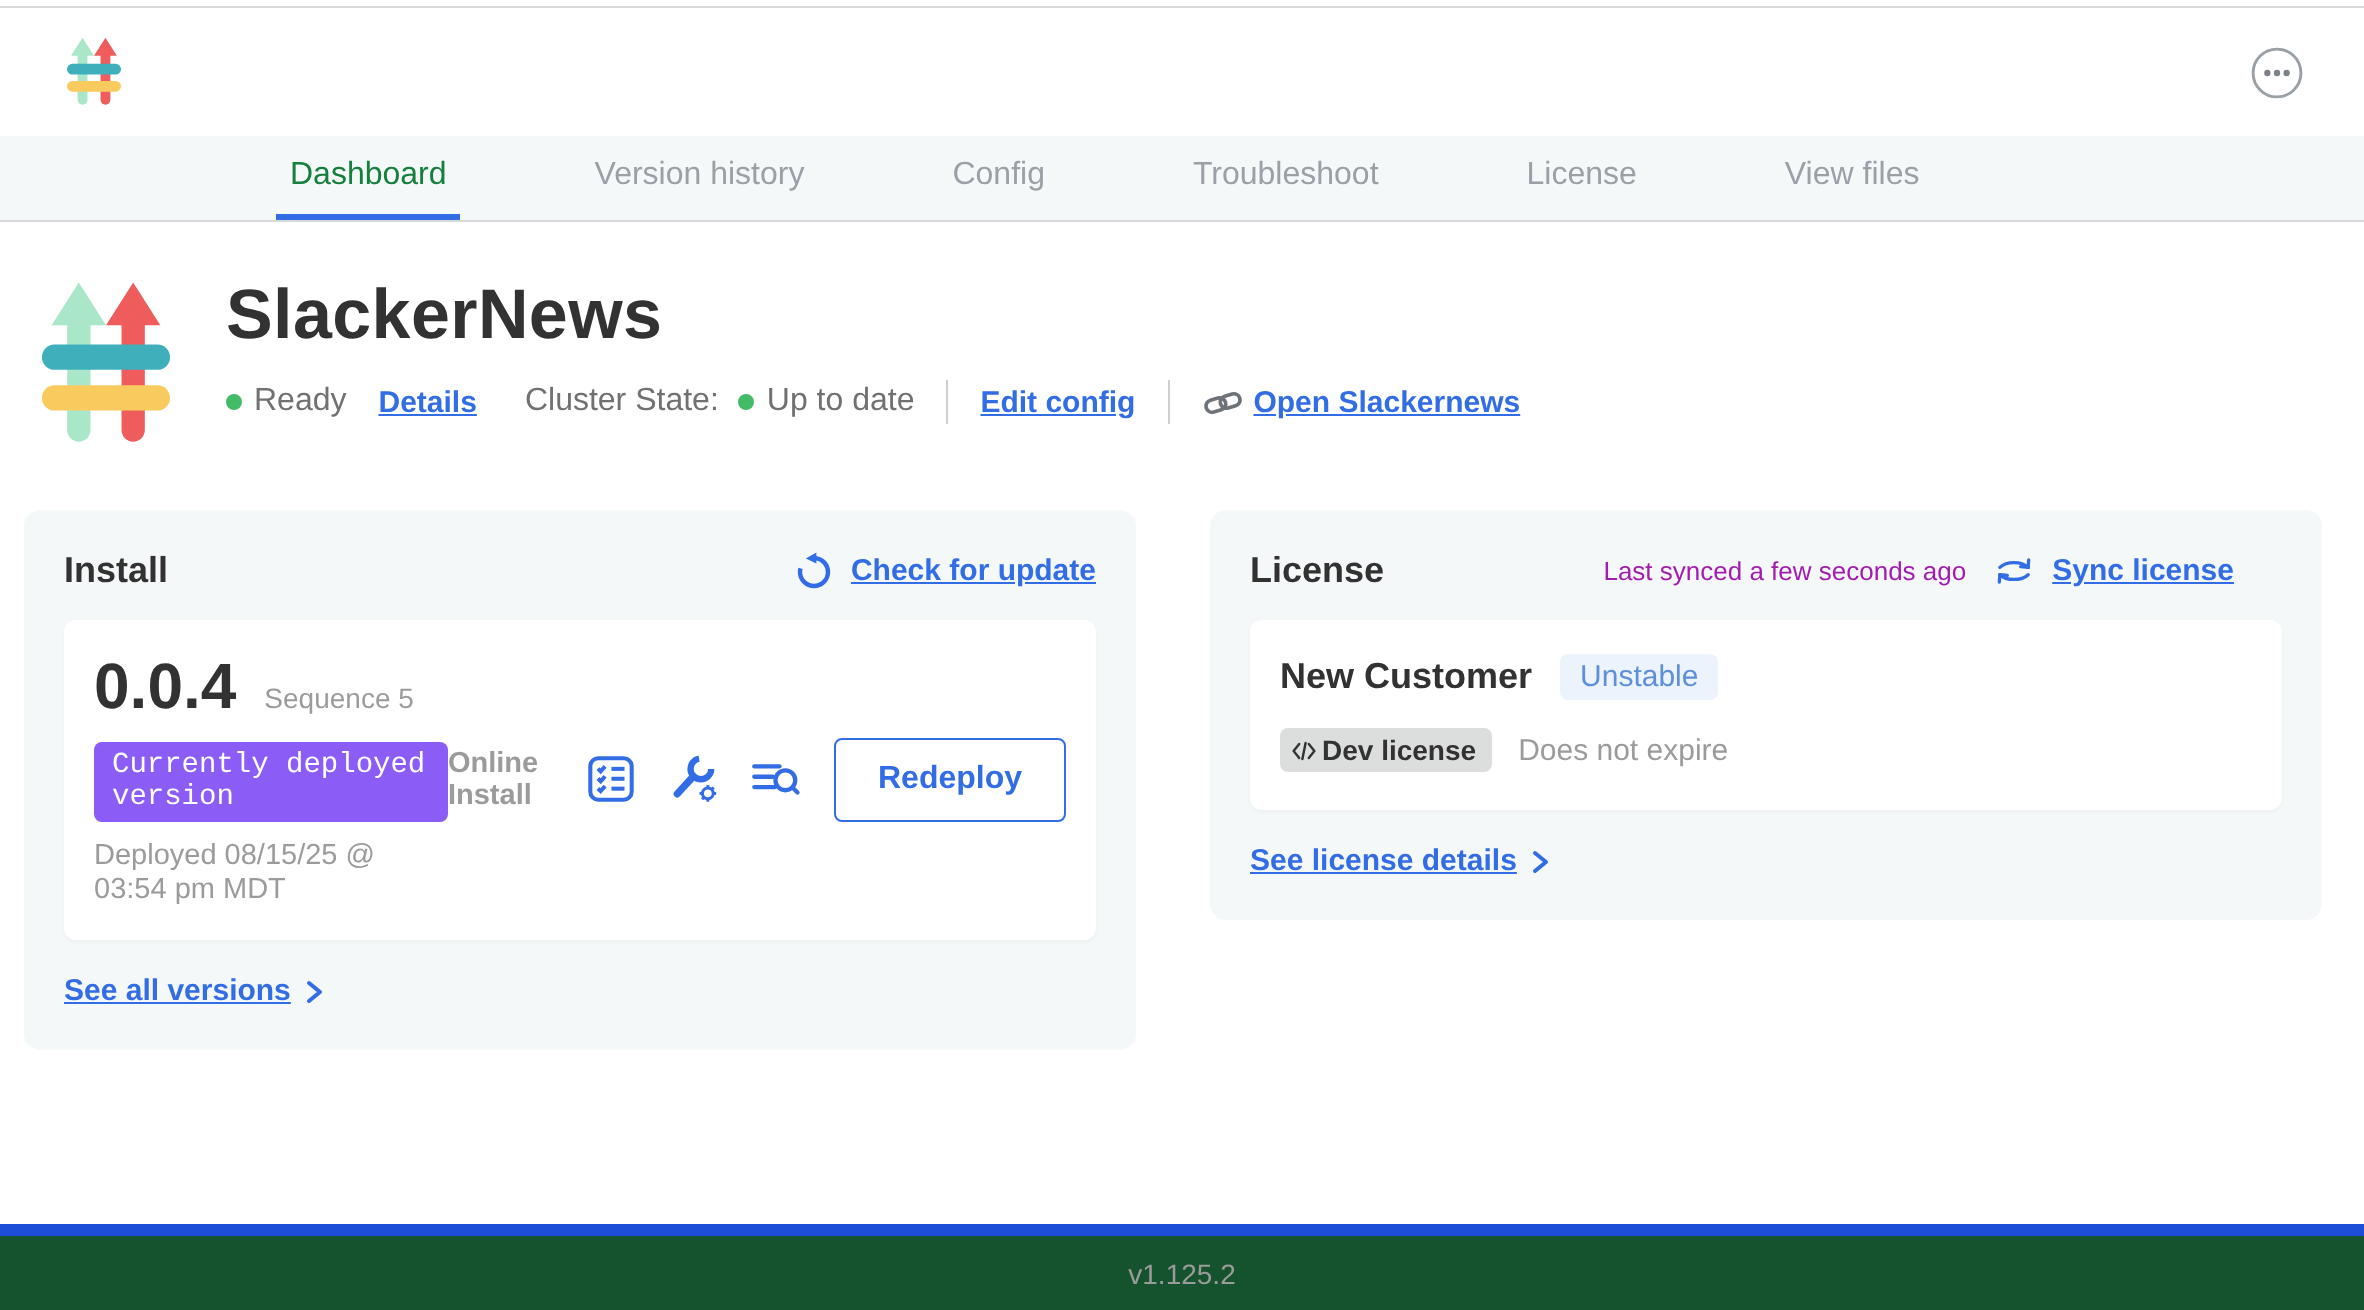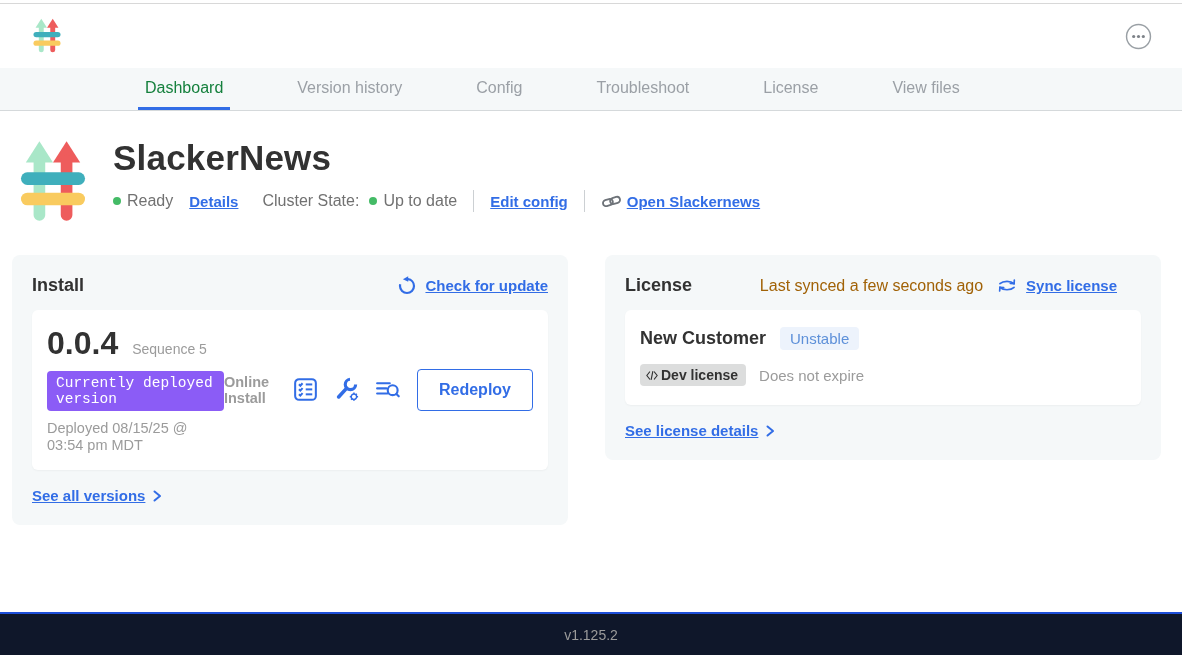--- a/index.html
+++ b/index.html
@@ -90,37 +90,37 @@
   .install-type { color:#9b9b9b; font-weight:700; font-size:14.5px; width:54px; line-height:16px; }
   .redeploy {
     background:#fff; border:1px solid #326de6; color:#326de6;
     font-weight:700; font-size:16px; font-family:inherit;
     padding:11px 21px; border-radius:4px; cursor:pointer; margin-left:2px;
   }
   .see-link { display:inline-flex; align-items:center; gap:5px; margin-top:17px; }
   .chev { display:inline-flex; color:#326de6; line-height:0; }
 
   .lic-right { margin-left:auto; display:flex; align-items:center; gap:9px; padding-right:24px; }
-  .last-synced { color:#a16207; font-size:16px; margin-right:5px; }
+  .last-synced { color:#a21caf; font-size:13px; margin-right:5px; }
   .l-inner { padding:17px 15px 19px 15px; }
   .customer-row { display:flex; align-items:center; gap:14px; }
   .customer-name { font-size:18px; font-weight:700; color:#323232; }
   .unstable-badge { background:#edf3fc; color:#5d90d9; font-size:15px; padding:3px 10px; border-radius:4px; }
   .lic-meta { display:flex; align-items:center; gap:13px; margin-top:14px; }
   .dev-badge {
     background:#dcdddd; color:#323232; font-weight:700; font-size:14px;
     padding:3px 8px 3px 5px; border-radius:4px;
     display:inline-flex; align-items:center; gap:2px;
   }
   .code-icon { display:inline-flex; color:#323232; line-height:0; }
   .expiry { color:#9b9b9b; font-size:15px; }
 
   
   footer {
-    height:43px; background:#0f172a; border-top:2px solid #1d4ed8;
+    height:43px; background:#14532d; border-top:6px solid #1d4ed8;
     display:flex; align-items:center; justify-content:center;
   }
   .footer-version { color:#9b9b9b; font-size:14px; }
 </style>
 </head>
 <body>
 
 <div class="top-strip"></div>
 
 <header class="main-header">

